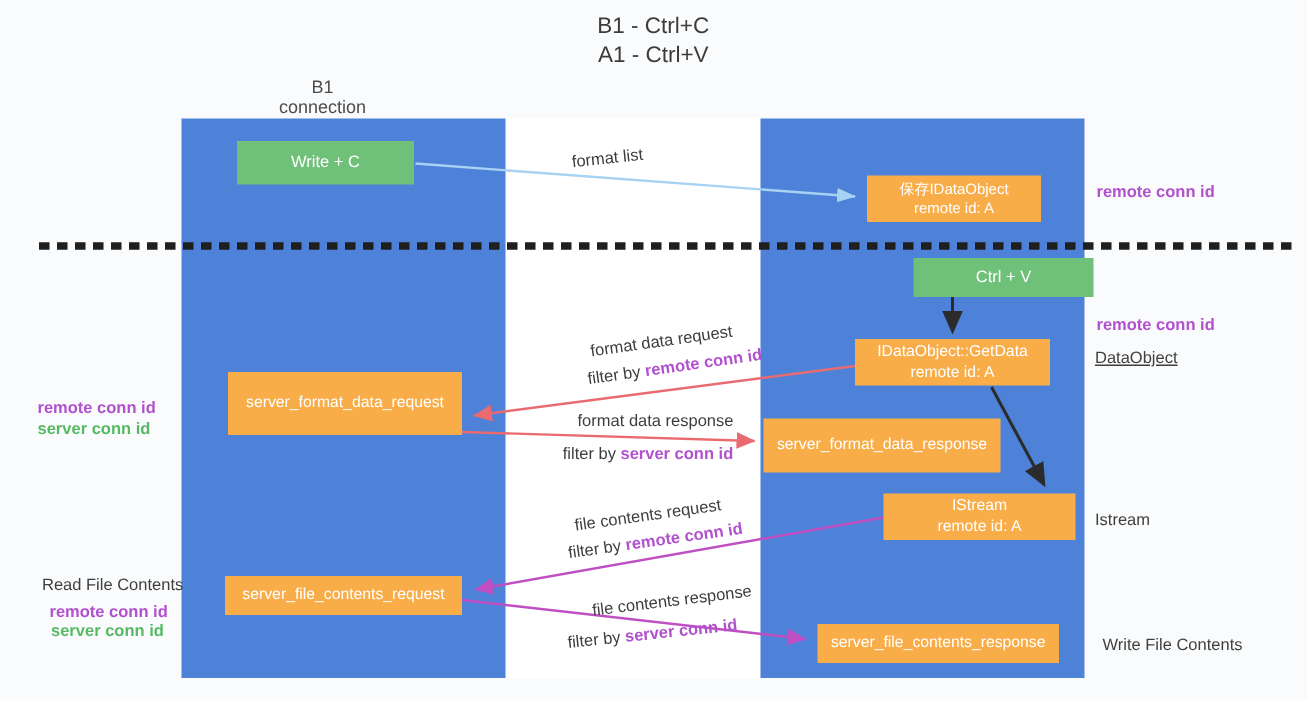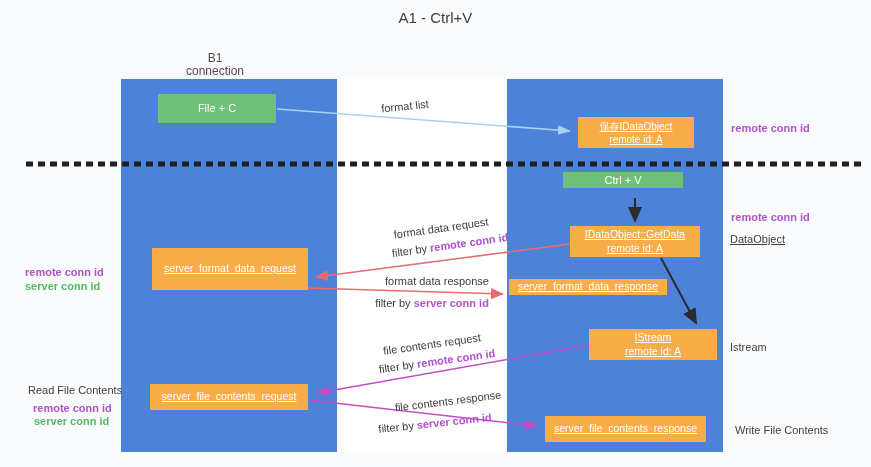--- a/index.html
+++ b/index.html
@@ -18,21 +18,21 @@
     font-size:12px;line-height:13px;color:#4d4d4d;
   }
   .corridor{position:absolute;left:336px;top:79px;width:171px;height:373px;background:#ffffff;}
   .lane{position:absolute;top:79px;width:216px;height:373px;background:var(--lane-blue,#4d82d8);}
   .overlay{position:absolute;left:0;top:0;pointer-events:none;}
   .node{
     position:absolute;display:flex;flex-direction:column;align-items:center;justify-content:center;
     color:#ffffff;text-align:center;line-height:1.3;z-index:3;
   }
   .node.green{background:var(--box-green,#6fc078);font-size:11px;}
-  .node.orange{background:var(--box-orange,#f9ad49);font-size:10.5px;text-decoration:underline;}
+  .node.orange{background:var(--box-orange,#f9ad49);font-size:10.5px;}
   .node.small{font-size:10px;}
   .flabel{
     position:absolute;font-size:11px;color:#3d3d3d;white-space:nowrap;z-index:4;
     transform-origin:center;
   }
   .annot{position:absolute;font-size:11px;white-space:nowrap;z-index:4;color:#3f3f3f;}
   .key-purple{color:var(--text-purple,#b151ce);font-weight:bold;}
   .key-green{color:var(--text-green,#55ba63);font-weight:bold;}
   .stroke-dash{stroke:var(--dash-black,#1f1f1f);}
   .stroke-blue{stroke:var(--arrow-lightblue,#a7d2f2);}
@@ -43,20 +43,21 @@
   .fill-black{fill:var(--arrow-black,#2b2b2b);}
   .fill-salmon{fill:var(--arrow-salmon,#e96b70);}
   .fill-magenta{fill:var(--arrow-magenta,#c04fc4);}
 </style>
 </head>
 <body>
 
 <div class="canvas">
 
   <div class="title">
+    <div>B1 - Ctrl+C</div>
     <div>A1 - Ctrl+V</div>
   </div>
 
   <div class="lane-header" style="left:135px;">
     <div>B1</div>
     <div>connection</div>
   </div>
 
   <div class="corridor"></div>
   <div class="lane" style="left:121px;"></div>
@@ -89,42 +90,42 @@
     <line x1="308" y1="288" x2="503" y2="294" class="stroke-salmon" stroke-width="1.6" marker-end="url(#msalmon)"></line>
 
     <line x1="661" y1="258" x2="696" y2="323" class="stroke-black" stroke-width="2" marker-end="url(#mblack)"></line>
 
     <line x1="589" y1="345" x2="317" y2="393" class="stroke-magenta" stroke-width="1.6" marker-end="url(#mmagenta)"></line>
 
     <line x1="308" y1="400" x2="537" y2="426" class="stroke-magenta" stroke-width="1.6" marker-end="url(#mmagenta)"></line>
   </svg>
 
   <div class="node green" style="left:158px;top:94px;width:118px;height:29px;">
-    <div>File + C</div>
+    <div>Write + C</div>
   </div>
 
   <div class="node orange small" style="left:578px;top:117px;width:116px;height:31px;">
     <div>保存IDataObject</div>
     <div>remote id: A</div>
   </div>
 
-  <div class="node green" style="left:563px;top:172px;width:120px;height:16px;">
+  <div class="node green" style="left:609px;top:172px;width:120px;height:26px;">
     <div>Ctrl + V</div>
   </div>
 
   <div class="node orange" style="left:570px;top:226px;width:130px;height:31px;">
     <div>IDataObject::GetData</div>
     <div>remote id: A</div>
   </div>
 
   <div class="node orange" style="left:152px;top:248px;width:156px;height:42px;">
     <div>server_format_data_request</div>
   </div>
 
-  <div class="node orange" style="left:509px;top:279px;width:158px;height:16px;">
+  <div class="node orange" style="left:509px;top:279px;width:158px;height:36px;">
     <div>server_format_data_response</div>
   </div>
 
   <div class="node orange" style="left:589px;top:329px;width:128px;height:31px;">
     <div>IStream</div>
     <div>remote id: A</div>
   </div>
 
   <div class="node orange" style="left:150px;top:384px;width:158px;height:26px;">
     <div>server_file_contents_request</div>

